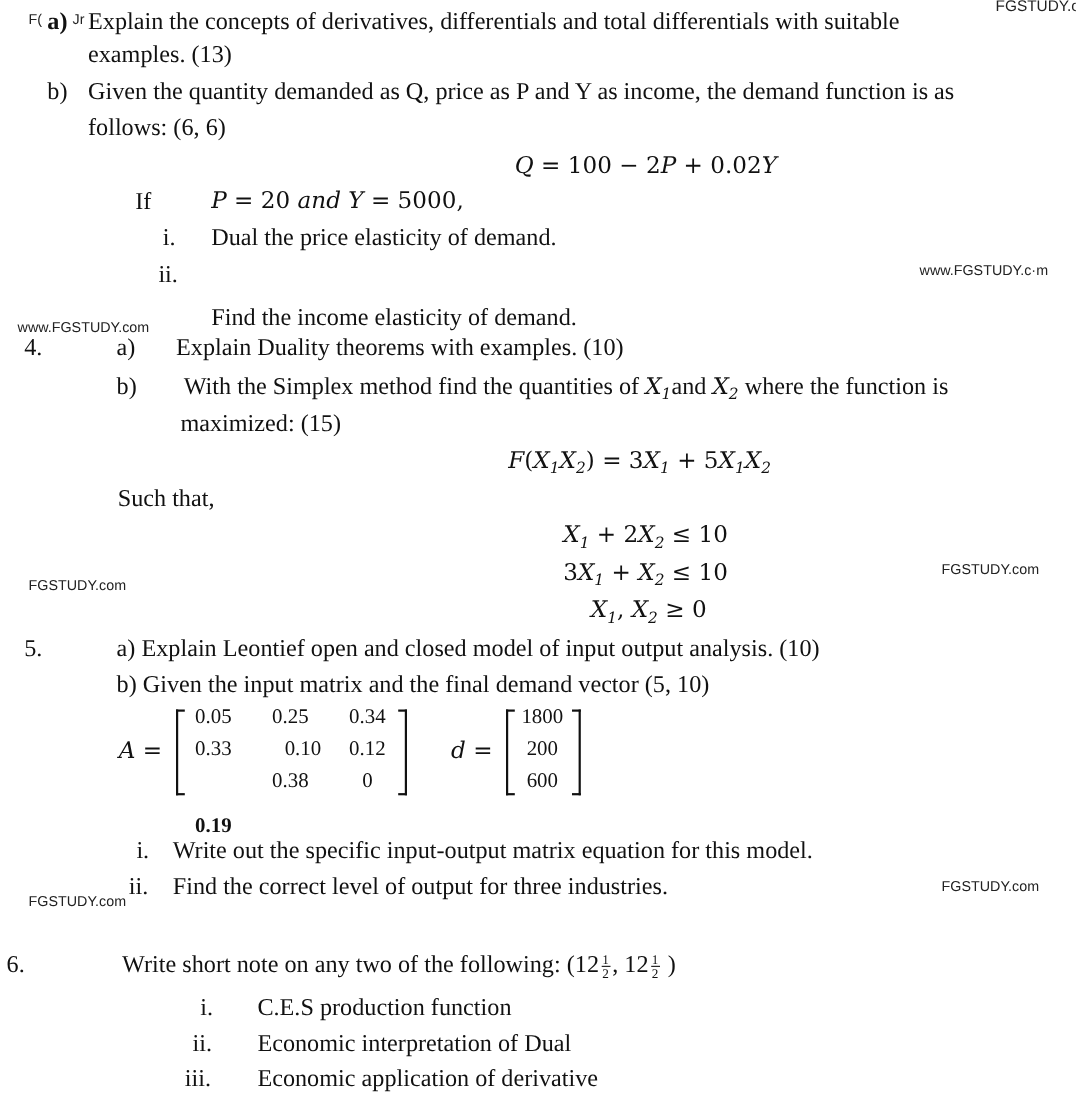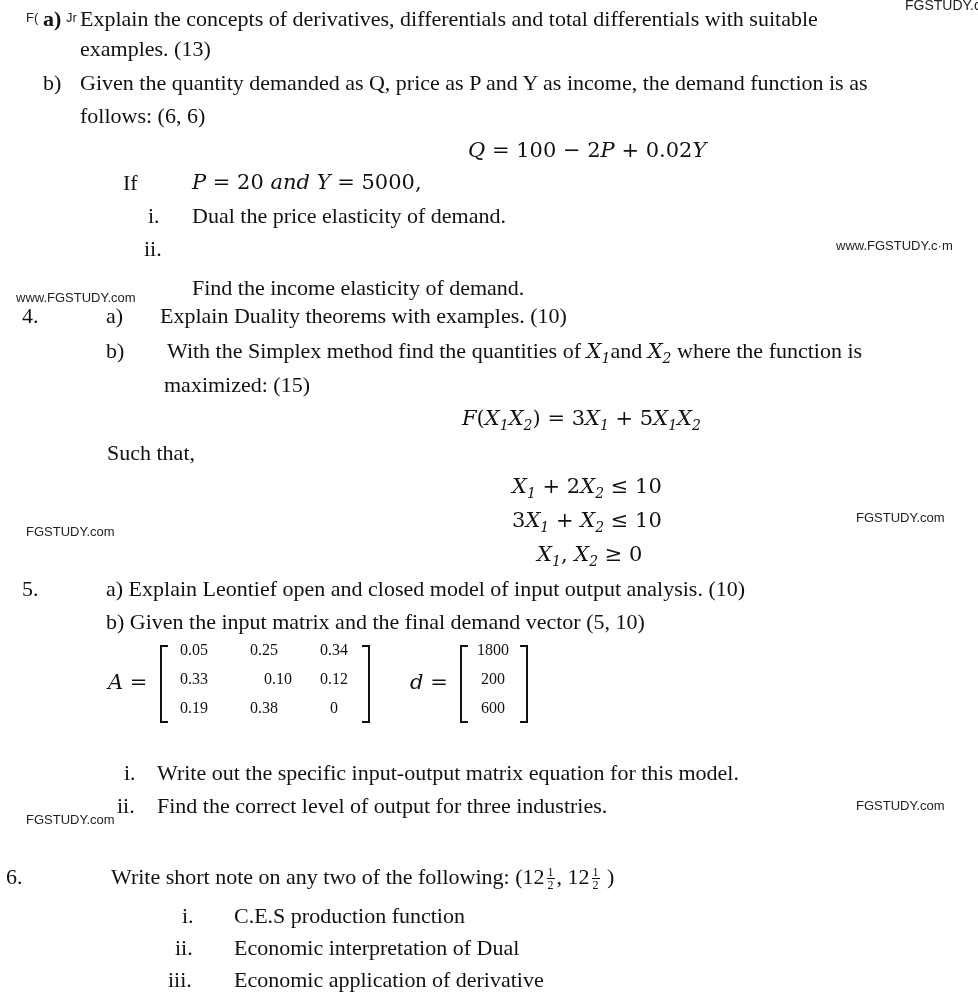--- a/index.html
+++ b/index.html
@@ -15,21 +15,21 @@
   .wm { font-family: "Liberation Sans", "DejaVu Sans", sans-serif; font-size: 13px; color: #222; }
   sub { font-size: 14px; vertical-align: -5px; line-height: 0; }
   .bracket {
     position: absolute; border: 2px solid #111;
   }
   .bl { border-right: none; width: 6px; }
   .br { border-left: none; width: 6px; }
   .frac { display: inline-block; vertical-align: middle; text-align: center; font-size: 12px; line-height: 12px; font-style: normal; margin: 0 2px; }
   .frac span { display: block; }
   .frac .num { border-bottom: 1px solid #111; padding: 0 1px; }
-  .cell { position: absolute; font-size: 16px; font-style: normal; text-align: center; }
+  .cell { position: absolute; font-size: 19px; font-style: normal; text-align: center; }
 </style>
 </head>
 <body>
 
 <span class="abs wm" style="left:26px; top:10px;">F(</span>
 <span class="abs wm" style="left:66px; top:10px;">Jr</span>
 <span class="abs wm" style="left:905px; top:-3px; font-size:14px;">FGSTUDY.com</span>
 <span class="abs wm" style="left:16px; top:253px;margin-top:37px;">www.FGSTUDY.com</span>
 <span class="abs wm" style="left:836px; top:238px;">www.FGSTUDY.c·m</span>
 <span class="abs wm" style="left:26px; top:524px;">FGSTUDY.com</span>
@@ -88,21 +88,21 @@
   <span class="abs math" style="left:108px; top:670px;">A <span class="up">=</span></span>
   <div class="bracket bl" style="left:160px; top:645px; height:74px;"></div>
   <div class="bracket br" style="left:362px; top:645px; height:74px;"></div>
   <div>
     <span class="cell" style="left:166px; top:641px; width:56px;">0.05</span>
     <span class="cell" style="left:236px; top:641px; width:56px;">0.25</span>
     <span class="cell" style="left:306px; top:641px; width:56px;">0.34</span>
     <span class="cell" style="left:166px; top:670px; width:56px;">0.33</span>
     <span class="cell" style="left:236px; top:670px; width:56px;text-align:right;">0.10</span>
     <span class="cell" style="left:306px; top:670px; width:56px;">0.12</span>
-    <span class="cell" style="left:166px; top:699px; width:56px;">0.19</span>
+    <span class="cell" style="left:166px; top:740px; width:56px;font-weight:bold;">0.19</span>
     <span class="cell" style="left:236px; top:699px; width:56px;">0.38</span>
     <span class="cell" style="left:306px; top:699px; width:56px;">0</span>
   </div>
 
   <span class="abs math" style="left:410px; top:670px;">d <span class="up">=</span></span>
   <div class="bracket bl" style="left:460px; top:645px; height:74px;"></div>
   <div class="bracket br" style="left:520px; top:645px; height:74px;"></div>
   <div>
     <span class="cell" style="left:466px; top:641px; width:54px;">1800</span>
     <span class="cell" style="left:466px; top:670px; width:54px;">200</span>

